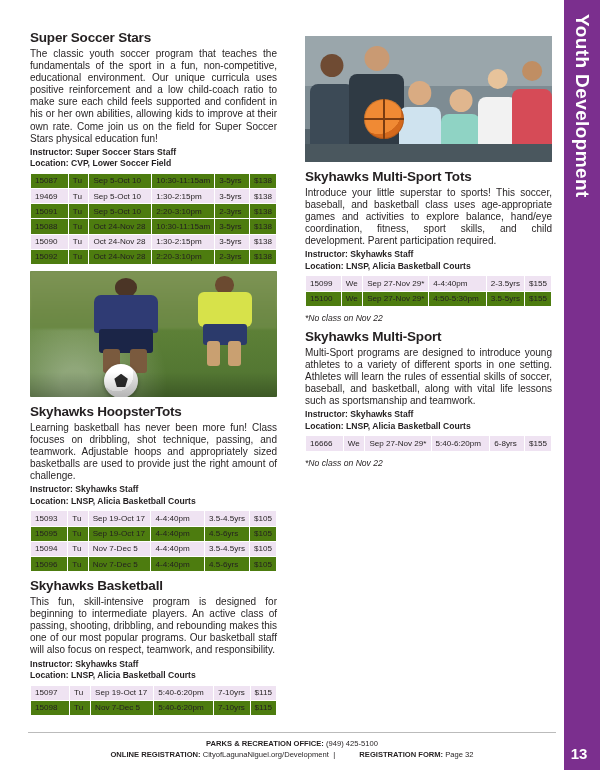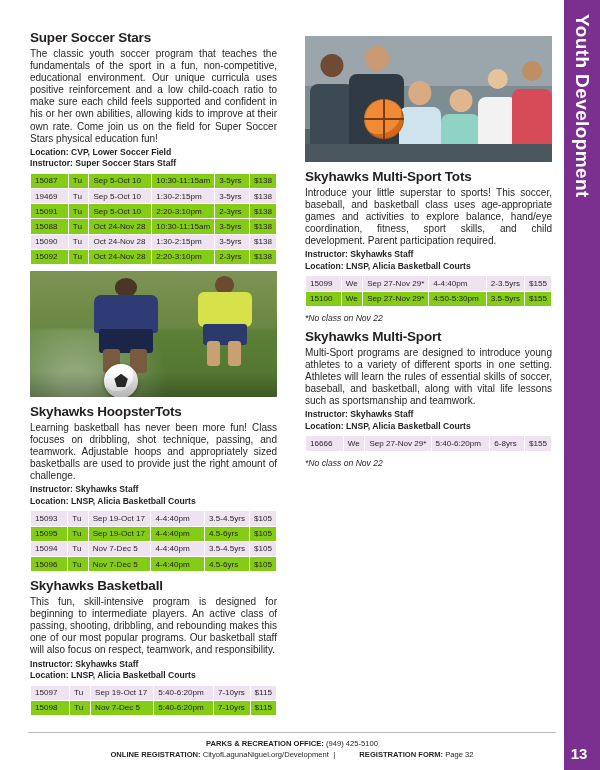--- a/index.html
+++ b/index.html
@@ -114,21 +114,21 @@
     margin-bottom: 6px;
     font-size: 8.1px;
   }
   table.sched td {
     border: 1px solid #ffffff;
     padding: 2.6px 4px;
     background: #efe3f2;
     white-space: nowrap;
     color: #231f20;
   }
-  table.sched tr.alt td { background: #84cc16; margin-left: 7px; }
+  table.sched tr.alt td { background: #4d7c0f; margin-left: 7px; }
   td.c-code { width: 17%; }
   td.c-day  { width: 9%; }
   td.c-date { width: 26%; }
   td.c-time { width: 25%; }
   td.c-age  { width: 15%; }
   td.c-fee  { text-align: right; width: 13%; }
 
   .photo {
     width: 100%;
     height: 126px;
@@ -295,22 +295,22 @@
 </head>
 <body>
 
 <div class="page">
 
   <div class="col col-left">
 
     <div>
       <h2 class="title">Super Soccer Stars</h2>
       <p class="body">The classic youth soccer program that teaches the fundamentals of the sport in a fun, non-competitive, educational environment. Our unique curricula uses positive reinforcement and a low child-coach ratio to make sure each child feels supported and confident in his or her own abilities, allowing kids to improve at their own rate. Come join us on the field for Super Soccer Stars physical education fun!</p>
+      <p class="meta">Instructor: Super Soccer Stars Staff</p>
       <p class="meta">Location: CVP, Lower Soccer Field</p>
-      <p class="meta">Instructor: Super Soccer Stars Staff</p>
       <table class="sched">
         <tbody>
           <tr class="alt">
             <td class="c-code">15087</td>
             <td class="c-day">Tu</td>
             <td class="c-date">Sep 5-Oct 10</td>
             <td class="c-time">10:30-11:15am</td>
             <td class="c-age">3-5yrs</td>
             <td class="c-fee">$138</td>
           </tr>

